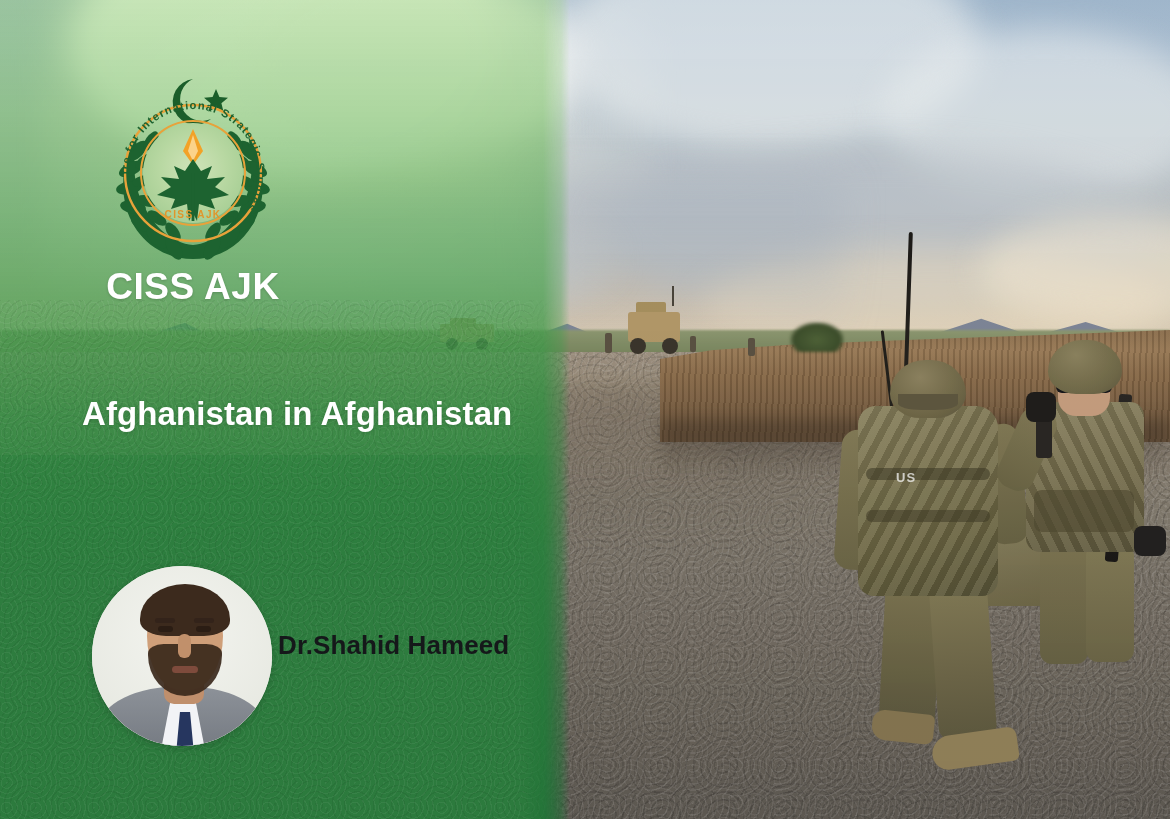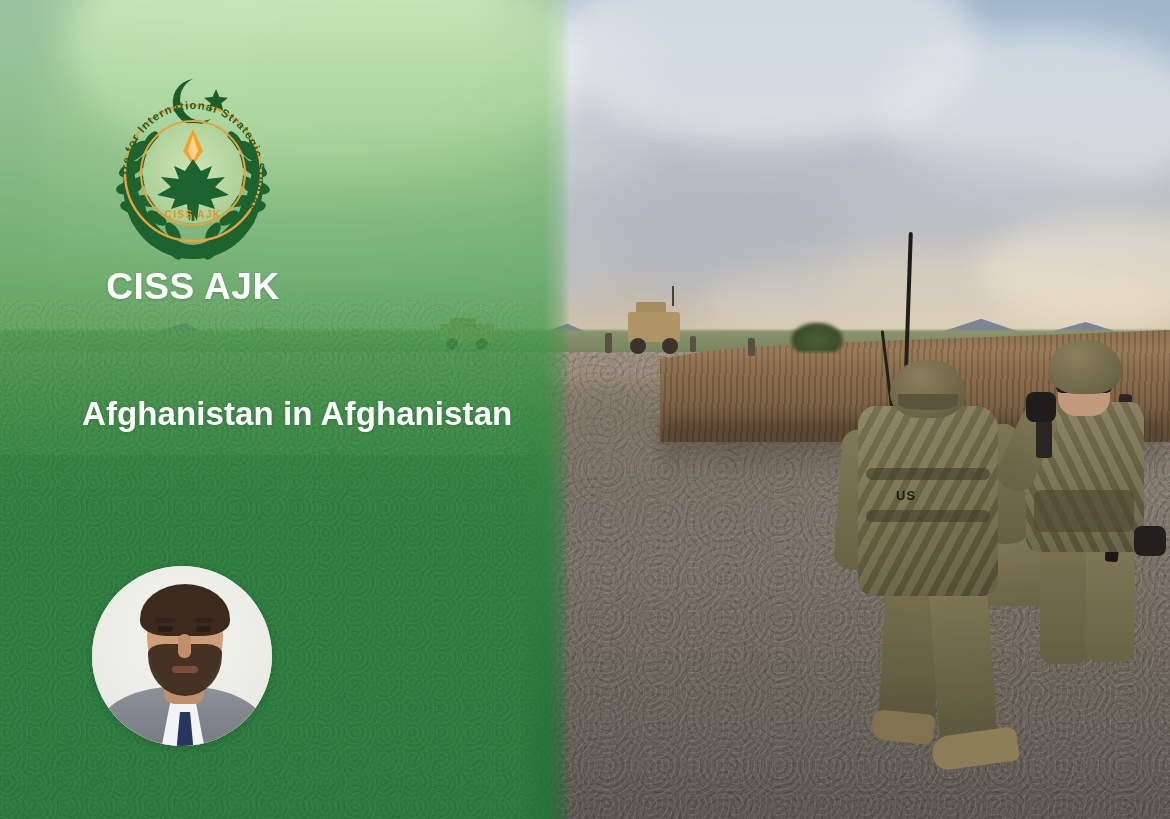--- a/index.html
+++ b/index.html
@@ -161,21 +161,21 @@
     border-radius:46% 46% 40% 40%/58% 58% 42% 42%;}
   .sA-helmet:after{content:"";position:absolute;left:8px;top:34px;width:60px;height:16px;
     background:#5f5840;border-radius:0 0 40% 40%;}
   .sA-pack{position:absolute;left:20px;top:46px;width:140px;height:190px;
     background:
       repeating-linear-gradient(118deg,rgba(0,0,0,.12) 0 7px,rgba(255,255,255,.07) 7px 15px),
       linear-gradient(160deg,#8d8560 0%,#7c7550 40%,#6f6945 70%,#5e5a3c 100%);
     border-radius:18px 22px 16px 16px;}
   .sA-packstrap{position:absolute;left:28px;top:108px;width:124px;height:12px;background:rgba(60,56,36,.55);border-radius:6px;}
   .sA-packstrap2{position:absolute;left:28px;top:150px;width:124px;height:12px;background:rgba(60,56,36,.5);border-radius:6px;}
-  .sA-us{position:absolute;left:58px;top:128px;color:#000000;font:700 13px "Liberation Sans",sans-serif;letter-spacing:1px;opacity:.75;}
+  .sA-us{position:absolute;left:58px;top:110px;color:#ffffff;font:700 13px "Liberation Sans",sans-serif;letter-spacing:1px;opacity:.75;}
   .sA-armL{position:absolute;left:0px;top:70px;width:40px;height:140px;
     background:linear-gradient(170deg,#857d58,#6d6747);border-radius:16px;transform:rotate(4deg);}
   .sA-armR{position:absolute;left:146px;top:64px;width:40px;height:120px;
     background:linear-gradient(180deg,#837b56,#6a6445);border-radius:16px;transform:rotate(-6deg);}
   .sA-legL{position:absolute;left:44px;top:222px;width:56px;height:150px;
     background:linear-gradient(180deg,#7f7753,#6b6546 60%,#5d5840);border-radius:14px;transform:rotate(3deg);}
   .sA-legR{position:absolute;left:96px;top:222px;width:58px;height:158px;
     background:linear-gradient(180deg,#867e58,#70694a 60%,#615c41);border-radius:14px;transform:rotate(-4deg);}
   .sA-bootL{position:absolute;left:34px;top:352px;width:62px;height:30px;background:#8a7a54;border-radius:12px 6px 8px 14px;transform:rotate(6deg);}
   .sA-bootR{position:absolute;left:94px;top:372px;width:86px;height:34px;background:#97865d;border-radius:30px 14px 10px 26px;transform:rotate(-8deg);}
@@ -487,15 +487,16 @@
     <div class="av-mouth"></div>
     <div class="av-hair"></div>
     <div class="av-browL"></div>
       <div class="av-browR"></div>
     <div class="av-eyeL"></div>
       <div class="av-eyeR"></div>
     <div class="av-nose"></div>
   </div>
 
   <div class="author">
+    <span class="ln">Dr.Shahid Hameed</span>
   </div>
 
 </div>
 
 </body></html>

